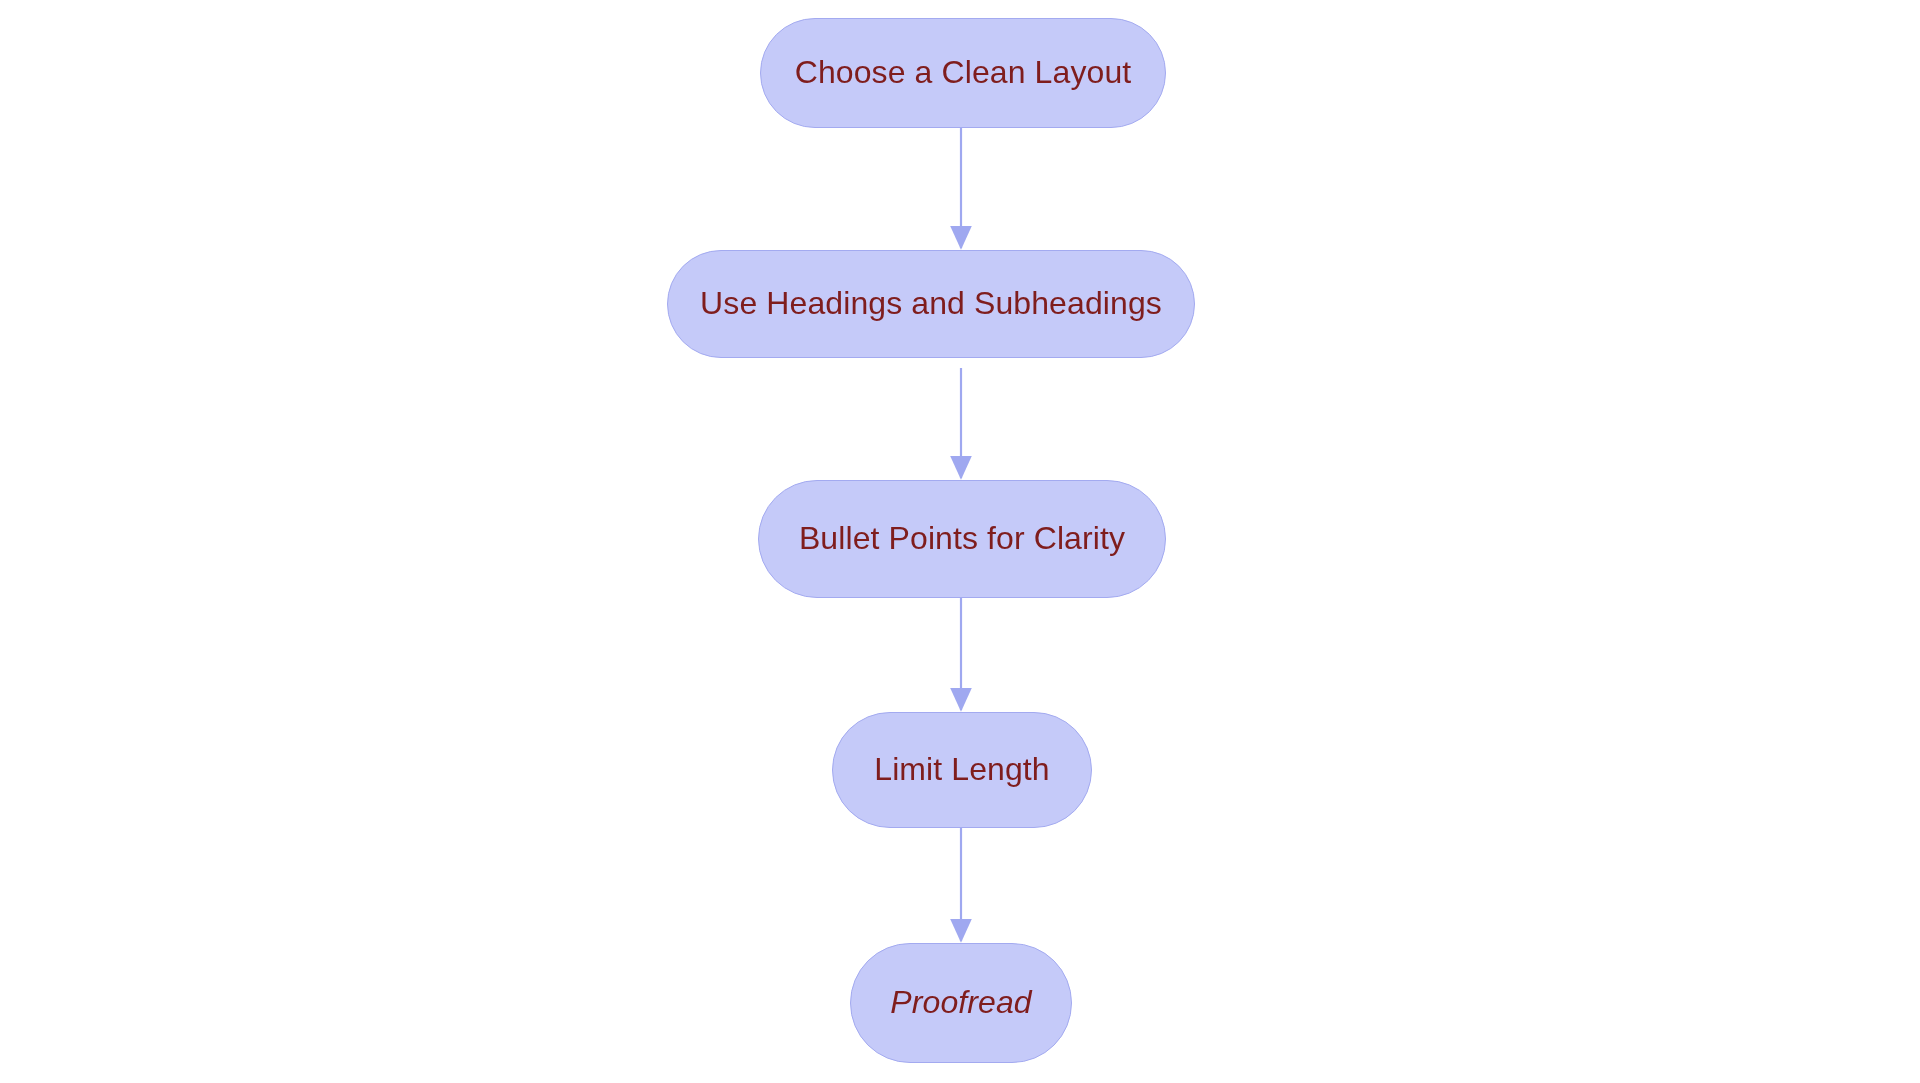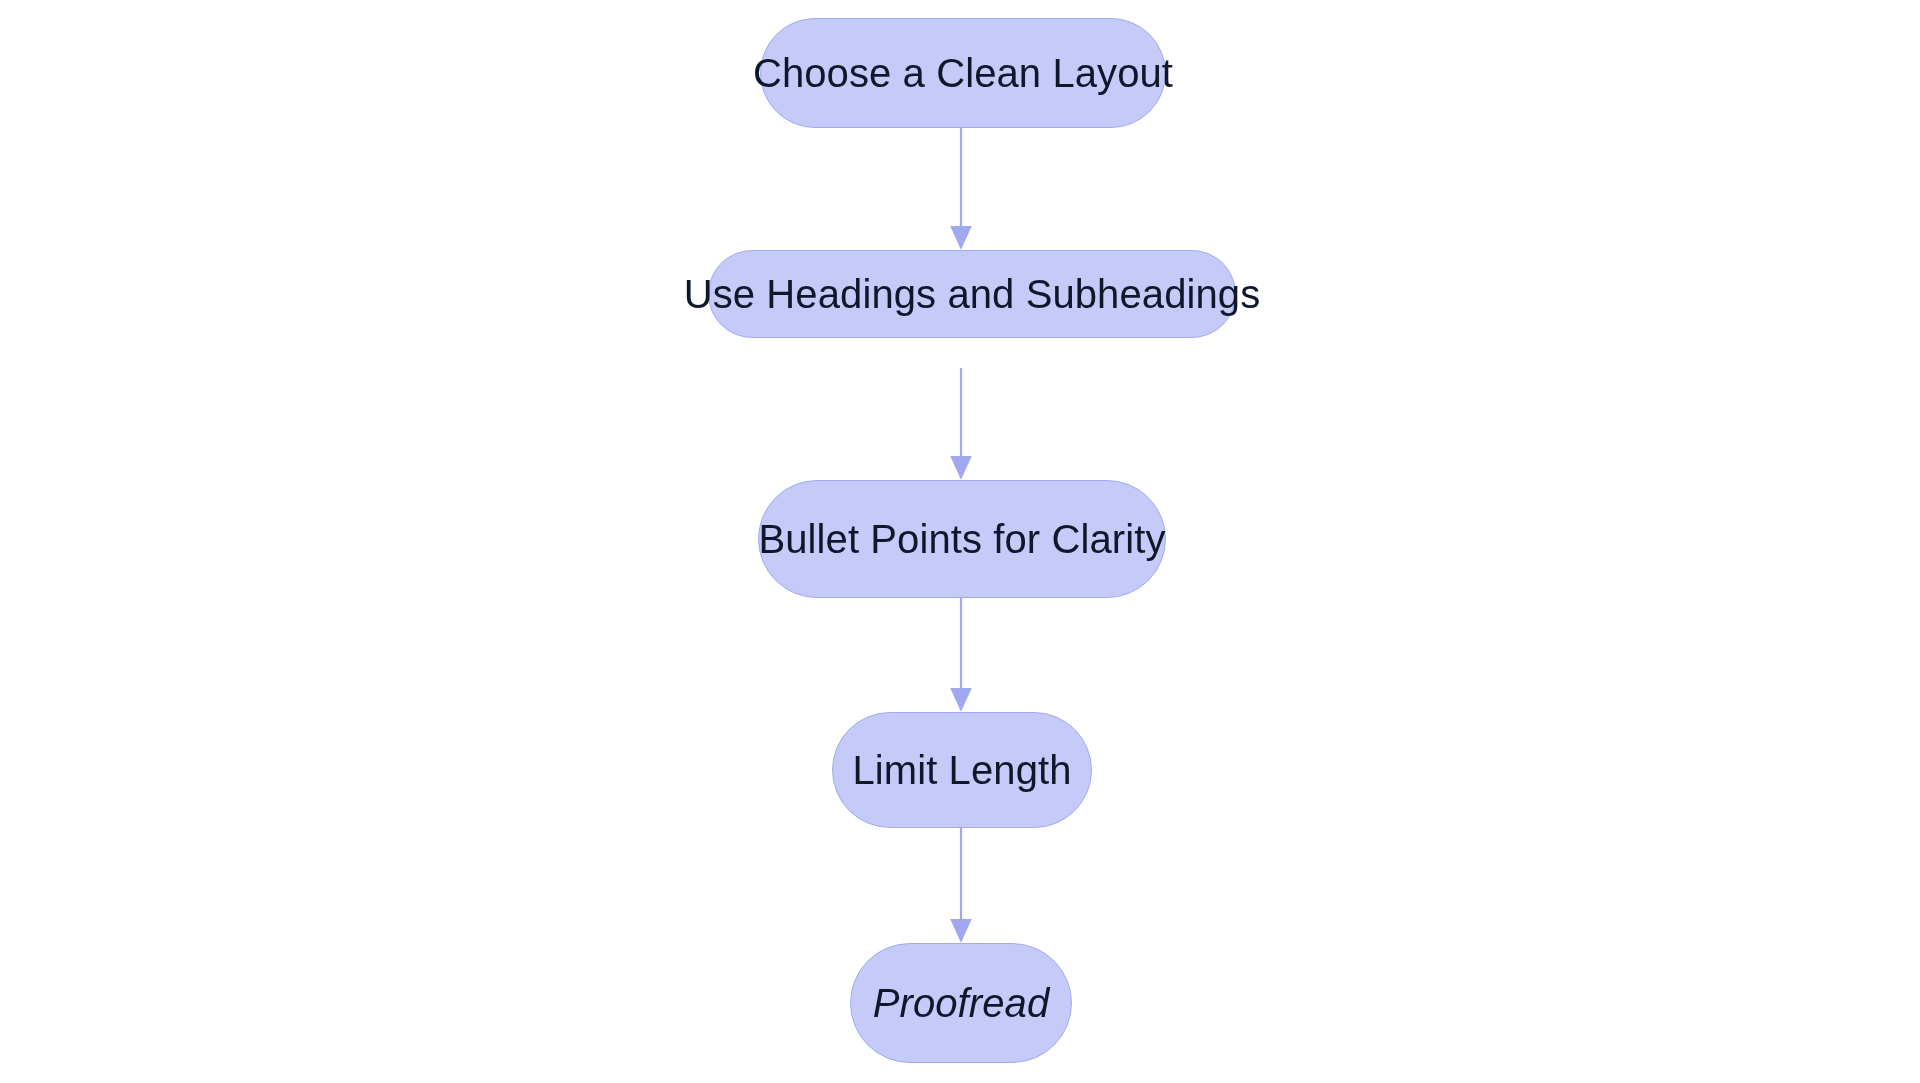--- a/index.html
+++ b/index.html
@@ -36,29 +36,29 @@
     border: 1.6px solid #a3aaf0;
     border-radius: 999px;
     color: #3333cc;
     text-align: center;
     line-height: 1.1;
     white-space: nowrap;
     -webkit-font-smoothing: antialiased;
   }
   .node-label {
     display: block;
-    font-size: 40px;
+    font-size: 32px;
     font-weight: 400;
     letter-spacing: 0.1px;
-    color: #0f172a;
+    color: #7f1d1d;
     padding: 0 18px;
   }
   
   #node-1 { left: 760px;  top: 18px;   width: 406px; height: 110px; }
-  #node-2 { left: 708px;  top: 250px;  width: 528px; height: 88px; }
+  #node-2 { left: 667px;  top: 250px;  width: 528px; height: 108px; }
   #node-3 { left: 758px;  top: 480px;  width: 408px; height: 118px; }
   #node-4 { left: 832px;  top: 712px;  width: 260px; height: 116px; }
   #node-5 { left: 850px;  top: 943px;  width: 222px; height: 120px; font-style: italic; }
 </style>
 </head>
 <body>
 
 <div id="canvas">
 
   <svg id="edges-layer" viewBox="0 0 1920 1083" width="1920" height="1083" xmlns="http://www.w3.org/2000/svg">

